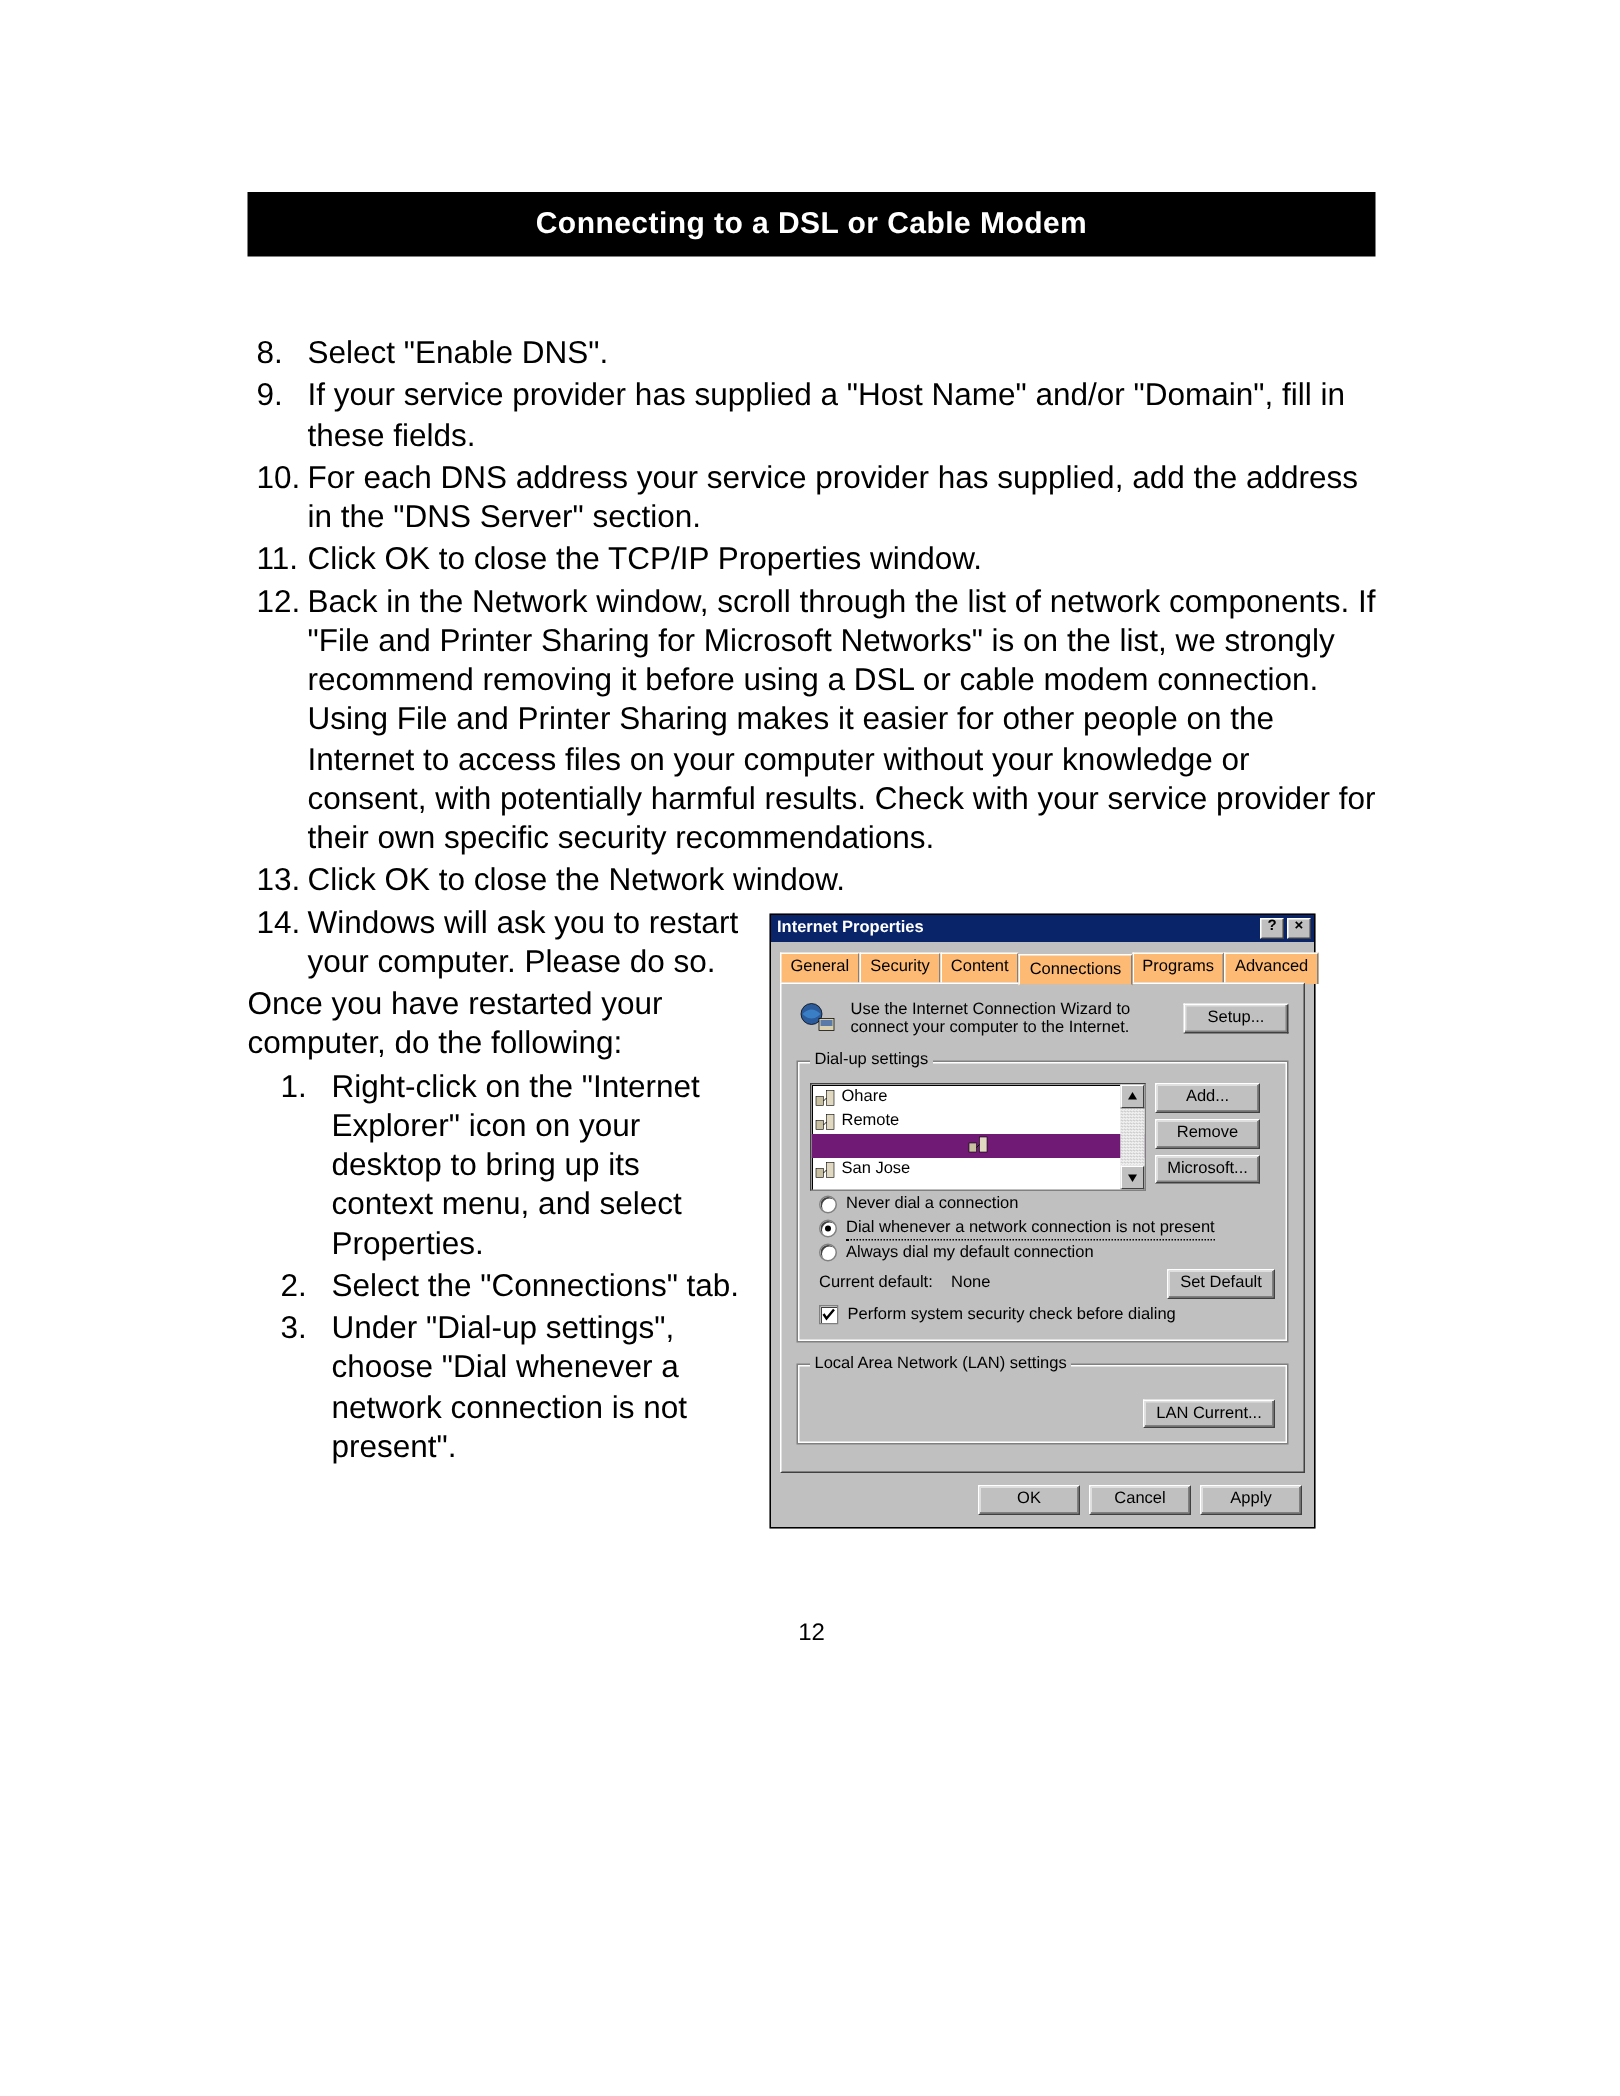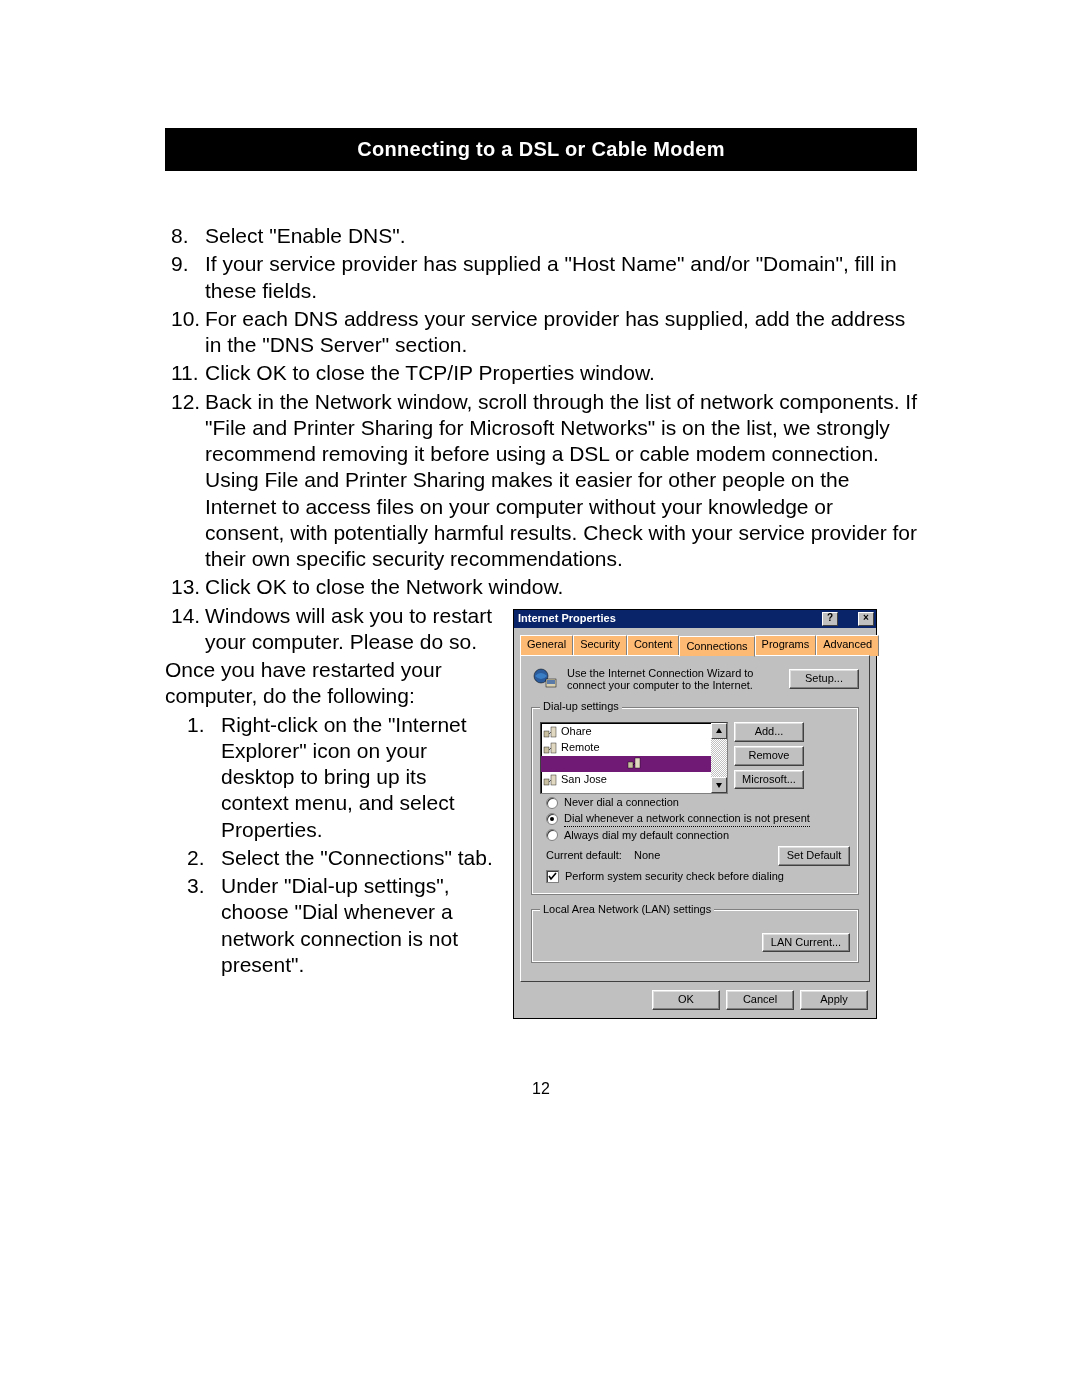--- a/index.html
+++ b/index.html
@@ -50,21 +50,20 @@
     margin-top: 6px;
   }
   .titlebar {
     background: #000080;
     background: #0a246a;
     color: #fff;
     display: flex;
     padding: 2px 2px 2px 4px;
     font-weight: bold;
     font-size: 11px;
-    gap: 18px;
   }
   .titlebar .title-txt { flex: 1; }
   .title-btn {
     width: 16px; height: 14px;
     background: #c0c0c0;
     border: 1px solid #fff;
     border-right-color: #404040;
     border-bottom-color: #404040;
     margin-left: 2px;
     display: flex; align-items: center; justify-content: center;
@@ -135,21 +134,21 @@
     padding: 0 3px;
     background: #c0c0c0;
   }
   .dial-list-row { display: flex; gap: 6px; }
   .listbox {
     background: #fff;
     border: 1px solid #808080;
     border-top-color: #404040;
     border-left-color: #404040;
     box-shadow: inset 1px 1px 0 #000;
-    width: 188px;
+    width: 224px;
     height: 72px;
     overflow: hidden;
     position: relative;
   }
   .listbox .items { padding: 1px 0; }
   .list-item {
     display: flex; align-items: center; gap: 4px;
     padding: 0 2px;
     font-size: 11px;
     height: 16px;

